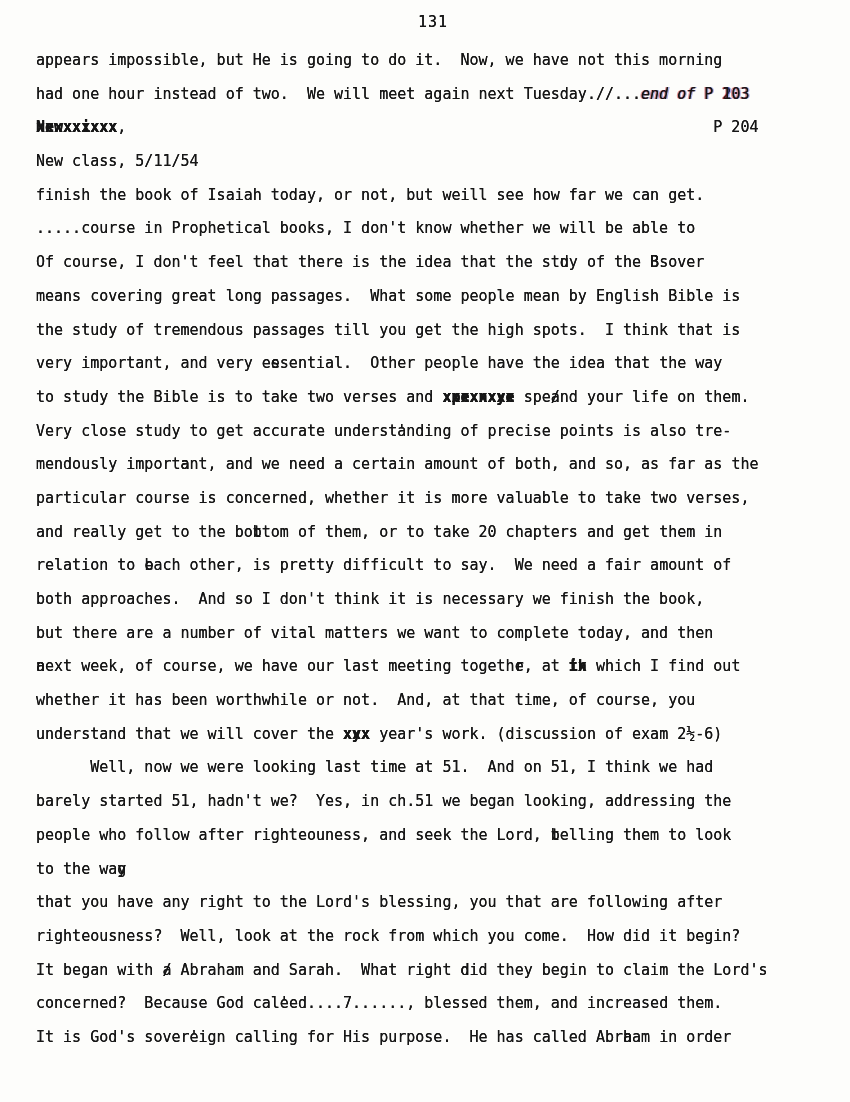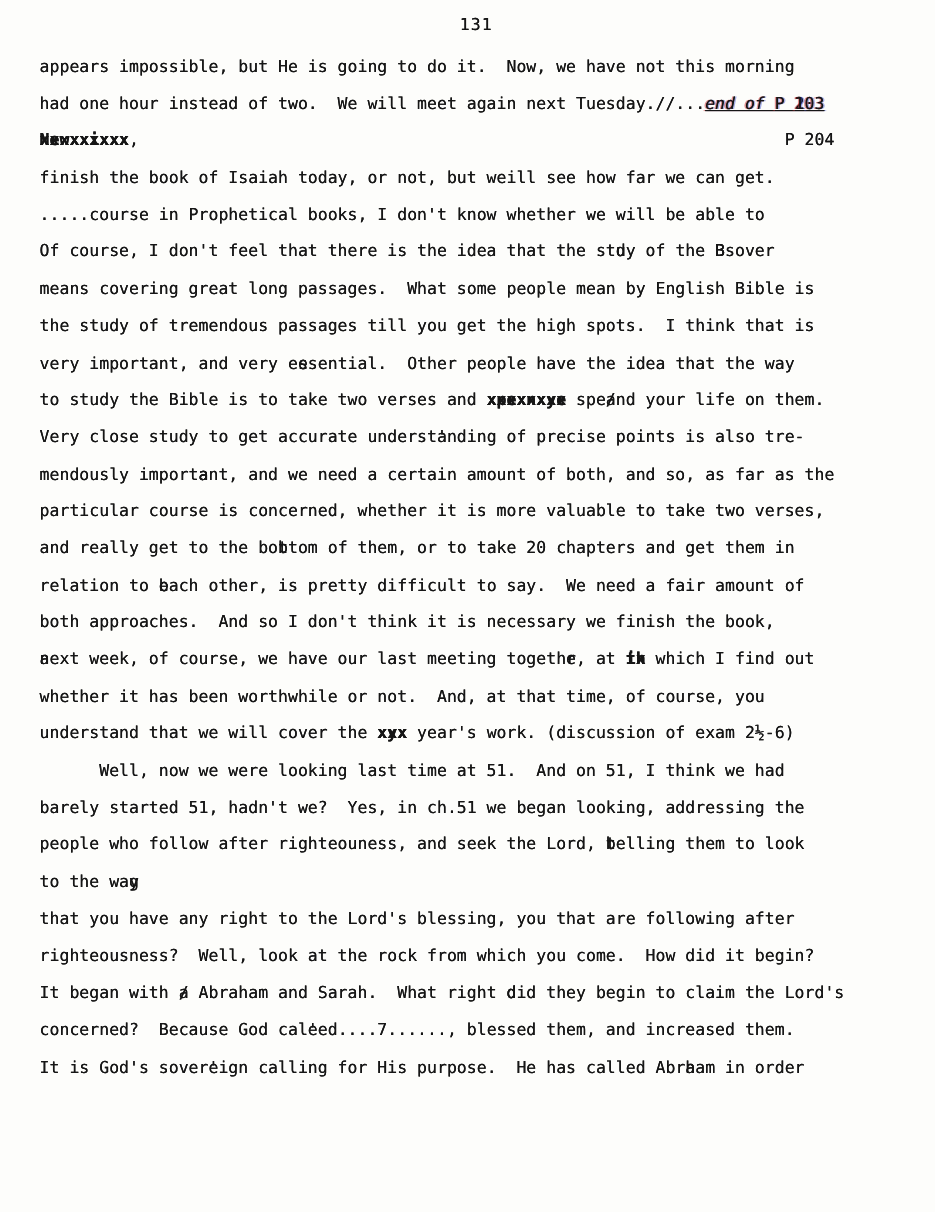--- a/index.html
+++ b/index.html
@@ -33,45 +33,46 @@
   }
   
   .ov { position: relative; display: inline-block; }
   .ovc { position: absolute; left: 0; top: 0; width: 100%; }
   .b { font-weight: bold; }
   .i { font-style: italic; }
   .chroma {
     text-shadow: -1.3px 0 0 rgba(195, 35, 35, 0.5),
                   1.3px 0 0 rgba(55, 75, 200, 0.45),
                   0 0 0.6px currentColor;
-    text-decoration: underline;
   }
 </style>
 </head>
 <body>
 
 <div class="page">
   <div class="pagenum">131</div>
   <div class="body-lines">
       <div class="line"><span>appears impossible, but He is going to do it.  Now, we have not this morning</span></div>
       <div class="line"><span>had one hour instead of two.  We will meet again next Tuesday.//...</span><span class="i chroma">end of </span><span class="chroma">P </span><span class="chroma ov">2<span class="ovc">1</span></span><span class="chroma">03</span></div>
       <div class="line"><span class="b ov">Newxxixxx<span class="ovc">xxxxxxxxx</span></span><span>,</span><span>                                                                 </span><span>P 204</span></div>
+      <div class="line"><span>New class, 5/11/54</span></div>
       <div class="line"><span>finish the book of Isaiah today, or not, but weill see how far we can get.</span></div>
       <div class="line"><span>.....course in Prophetical books, I don't know whether we will be able to</span></div>
       <div class="line"><span>Of course, I don't feel that there is the idea that the st</span><span class="ov">u<span class="ovc">d</span></span><span>y of the </span><span class="ov">B<span class="ovc">B</span></span><span>sover</span></div>
       <div class="line"><span>means covering great long passages.  What some people mean by English Bible is</span></div>
       <div class="line"><span>the study of tremendous passages till you get the high spots.  I think that is</span></div>
       <div class="line"><span>very important, and very e</span><span class="ov">s<span class="ovc">e</span></span><span>sential.  Other people have the idea that the way</span></div>
       <div class="line"><span>to study the Bible is to take two verses and </span><span class="b ov">xpexnxye<span class="ovc">xxxxxxxx</span></span><span> spe</span><span class="ov">a<span class="ovc">/</span></span><span>nd your life on them.</span></div>
       <div class="line"><span>Very close study to get accurate underst</span><span class="ov">a<span class="ovc">'</span></span><span>nding of precise points is also tre-</span></div>
       <div class="line"><span>mendously import</span><span class="ov">a<span class="ovc">a</span></span><span>nt, and we need a certain amount of both, and so, as far as the</span></div>
       <div class="line"><span>particular course is concerned, whether it is more valuable to take two verses,</span></div>
       <div class="line"><span>and really get to the bo</span><span class="ov">t<span class="ovc">b</span></span><span>tom of them, or to take 20 chapters and get them in</span></div>
       <div class="line"><span>relation to </span><span class="ov">e<span class="ovc">b</span></span><span>ach other, is pretty difficult to say.  We need a fair amount of</span></div>
       <div class="line"><span>both approaches.  And so I don't think it is necessary we finish the book,</span></div>
+      <div class="line"><span>but there are a number of vital matters we want to complete today, and then</span></div>
       <div class="line"><span class="ov">n<span class="ovc">a</span></span><span>ext week, of course, we have our last meeting togeth</span><span class="ov">e<span class="ovc">r</span></span><span>, at </span><span class="b ov">th<span class="ovc">ix</span></span><span> which I find out</span></div>
       <div class="line"><span>whether it has been worthwhile or not.  And, at that time, of course, you</span></div>
       <div class="line"><span>understand that we will cover the </span><span class="b ov">xyx<span class="ovc">xxx</span></span><span> year's work. (discussion of exam 2½-6)</span></div>
       <div class="line"><span>      Well, now we were looking last time at 51.  And on 51, I think we had</span></div>
       <div class="line"><span>barely started 51, hadn't we?  Yes, in ch.51 we began looking, addressing the</span></div>
       <div class="line"><span>people who follow after righteouness, and seek the Lord, </span><span class="ov">t<span class="ovc">b</span></span><span>elling them to look</span></div>
       <div class="line"><span>to the wa</span><span class="ov">y<span class="ovc">g</span></span></div>
       <div class="line"><span>that you have any right to the Lord's blessing, you that are following after</span></div>
       <div class="line"><span>righteousness?  Well, look at the rock from which you come.  How did it begin?</span></div>
       <div class="line"><span>It began with </span><span class="ov">a<span class="ovc">/</span></span><span> Abraham and Sarah.  What right </span><span class="ov">d<span class="ovc">d</span></span><span>id they begin to claim the Lord's</span></div>

